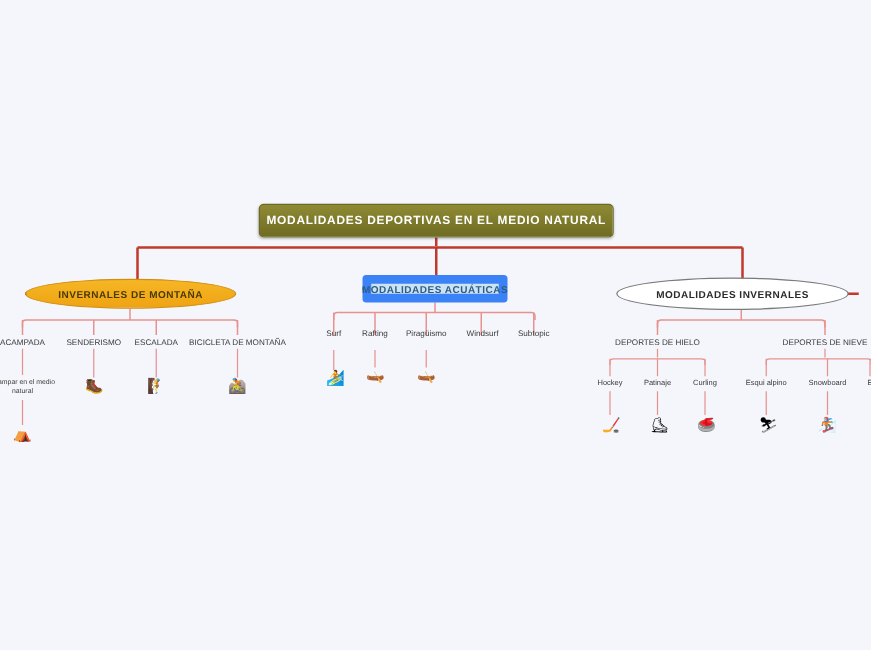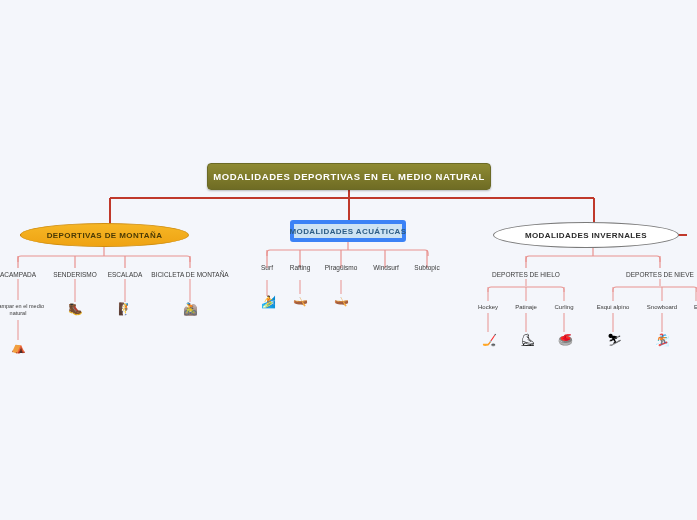--- a/index.html
+++ b/index.html
@@ -66,21 +66,21 @@
     border: 1px solid #d08f12;
     border-radius: 50%;
     color: #4a3a05;
   }
   .l1.acuaticas {
     left: 290px;
     top: 220px;
     width: 116px;
     height: 22px;
     background: #cde3f3;
-    border: 4px solid #3b82f6;
+    border: 7px solid #3b82f6;
     border-radius: 3px;
     color: #2c5d86;
   }
   .l1.invernales {
     left: 493px;
     top: 222px;
     width: 186px;
     height: 26px;
     background: #ffffff;
     border: 1px solid #7a7a7a;
@@ -177,21 +177,21 @@
     <path d="M613,292 L613,289 Q613,287 616,287 L694,287 Q697,287 697,289 L697,292" stroke="#e8928f" stroke-width="1" fill="none"></path>
     <path d="M613,287 L613,301" stroke="#e8928f" stroke-width="1" fill="none"></path>
     <path d="M662,287 L662,301" stroke="#e8928f" stroke-width="1" fill="none"></path>
     <path d="M696,287 L696,301" stroke="#e8928f" stroke-width="1" fill="none"></path>
     <path d="M613,313 L613,332" stroke="#e8928f" stroke-width="1" fill="none"></path>
     <path d="M662,313 L662,332" stroke="#e8928f" stroke-width="1" fill="none"></path>
   </svg>
 
   <div class="node root">MODALIDADES DEPORTIVAS EN EL MEDIO NATURAL</div>
 
-  <div class="node l1 montana">DEPORTIVAS DE MONTAÑA</div>
+  <div class="node l1 montana">INVERNALES DE MONTAÑA</div>
   <div class="node l1 acuaticas">MODALIDADES ACUÁTICAS</div>
   <div class="node l1 invernales">MODALIDADES INVERNALES</div>
 
   <div class="node l2" style="left:-5px; top:269px; width:46px;">ACAMPADA</div>
   <div class="node l2" style="left:48px; top:269px; width:54px;">SENDERISMO</div>
   <div class="node l2" style="left:100px; top:269px; width:50px;">ESCALADA</div>
   <div class="node l2" style="left:145px; top:269px; width:90px;">BICICLETA DE MONTAÑA</div>
 
   <div class="leaf-text" style="left:-8px; top:303px; width:52px;">Acampar en el medio natural</div>
 

